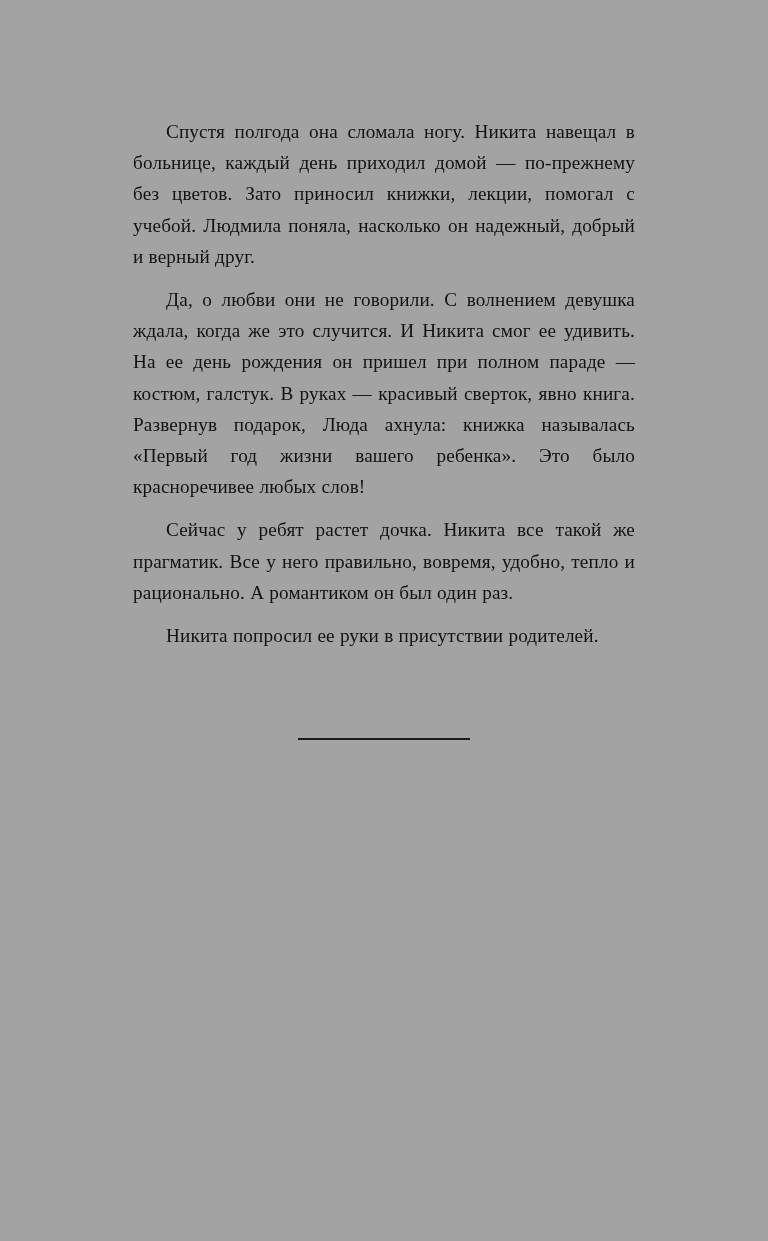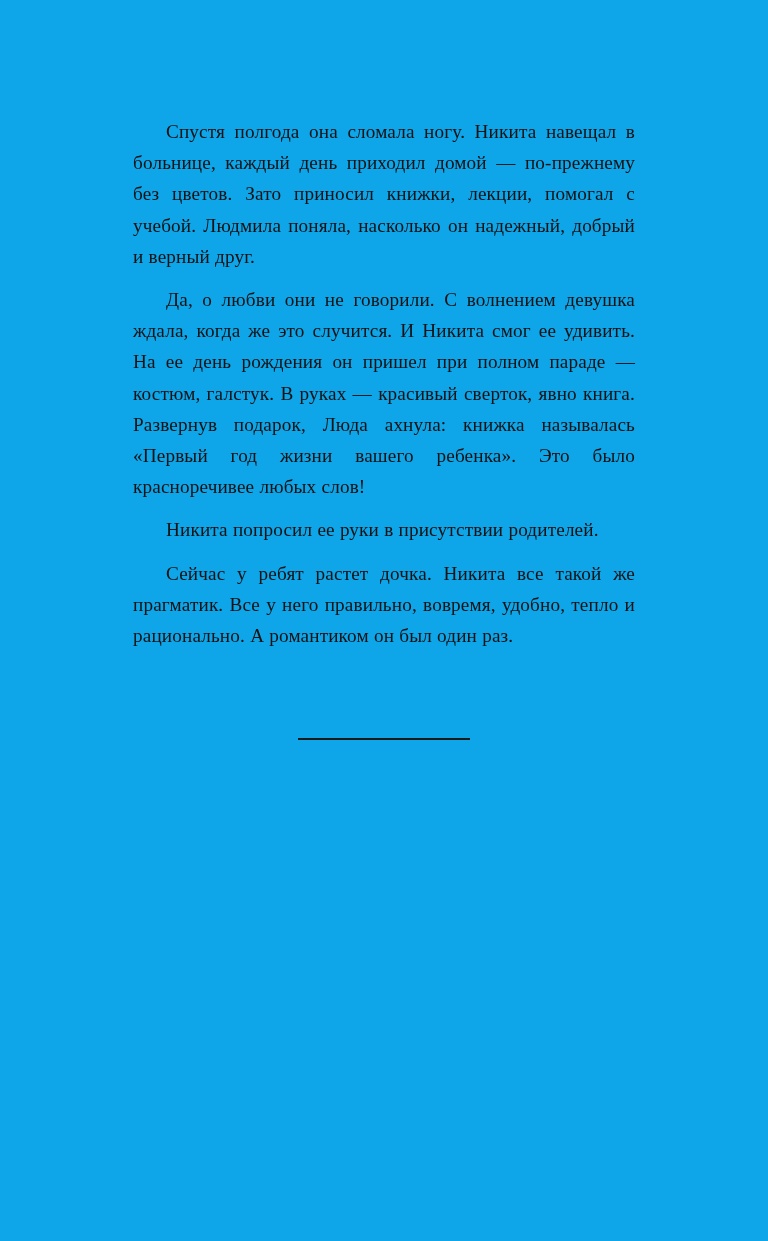--- a/index.html
+++ b/index.html
@@ -14,21 +14,21 @@
     font-family: "Liberation Serif", serif;
     color: #1b1b1b;
     overflow: hidden;
   }
   .page {
     position: absolute;
     left: 0;
     top: 0;
     width: 768px;
     height: 1241px;
-    background: #0ea5e9;
+    background: #a3a3a3;
   }
   .text-block {
     position: absolute;
     left: 133px;
     top: 116px;
     width: 502px;
   }
   .para {
     margin: 0;
     font-size: 19.2px;
@@ -58,21 +58,21 @@
   }
 </style>
 </head>
 <body>
 
 <div class="page">
 
   <div class="text-block">
     <p class="para">Спустя полгода она сломала ногу. Никита навещал в больнице, каждый день приходил домой — по-прежнему без цветов. Зато приносил книжки, лекции, помогал с учебой. Людмила поняла, насколько он надежный, добрый и верный друг.</p>
     <p class="para">Да, о любви они не говорили. С волнением девушка ждала, когда же это случится. И Никита смог ее удивить. На ее день рождения он пришел при полном параде — костюм, галстук. В руках — красивый сверток, явно книга. Развернув подарок, Люда ахнула: книжка называлась «Первый год жизни вашего ребенка». Это было красноречивее любых слов!</p>
+    <p class="para">Сейчас у ребят растет дочка. Никита все такой же прагматик. Все у него правильно, вовремя, удобно, тепло и рационально. А романтиком он был один раз.</p>
     <p class="para">Никита попросил ее руки в присутствии родителей.</p>
-    <p class="para">Сейчас у ребят растет дочка. Никита все такой же прагматик. Все у него правильно, вовремя, удобно, тепло и рационально. А романтиком он был один раз.</p>
   </div>
 
   <div class="divider-wrap">
     <span class="divider"></span>
   </div>
 
 </div>
 
 </body></html>

